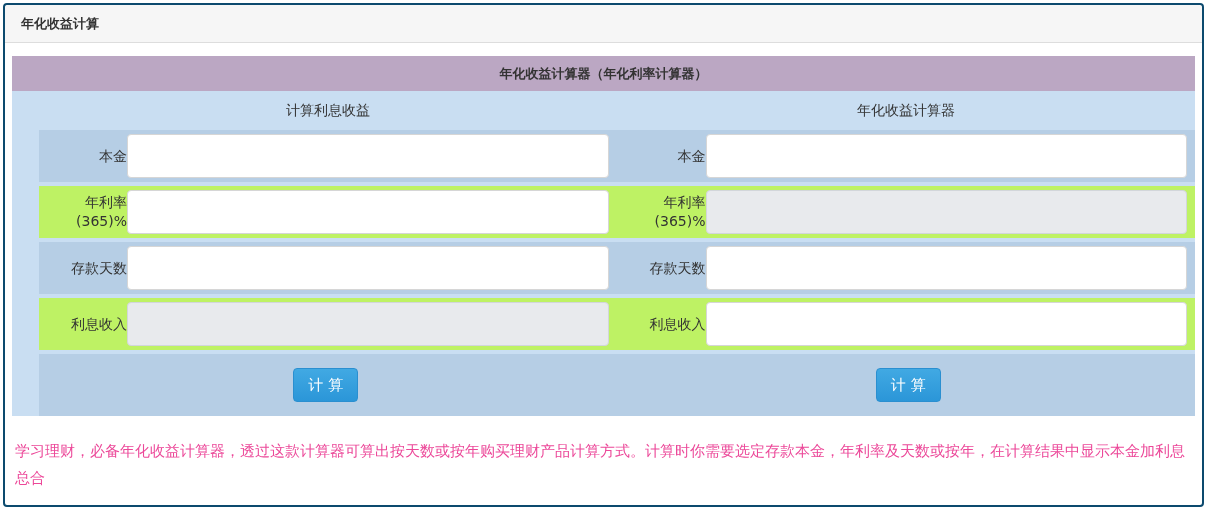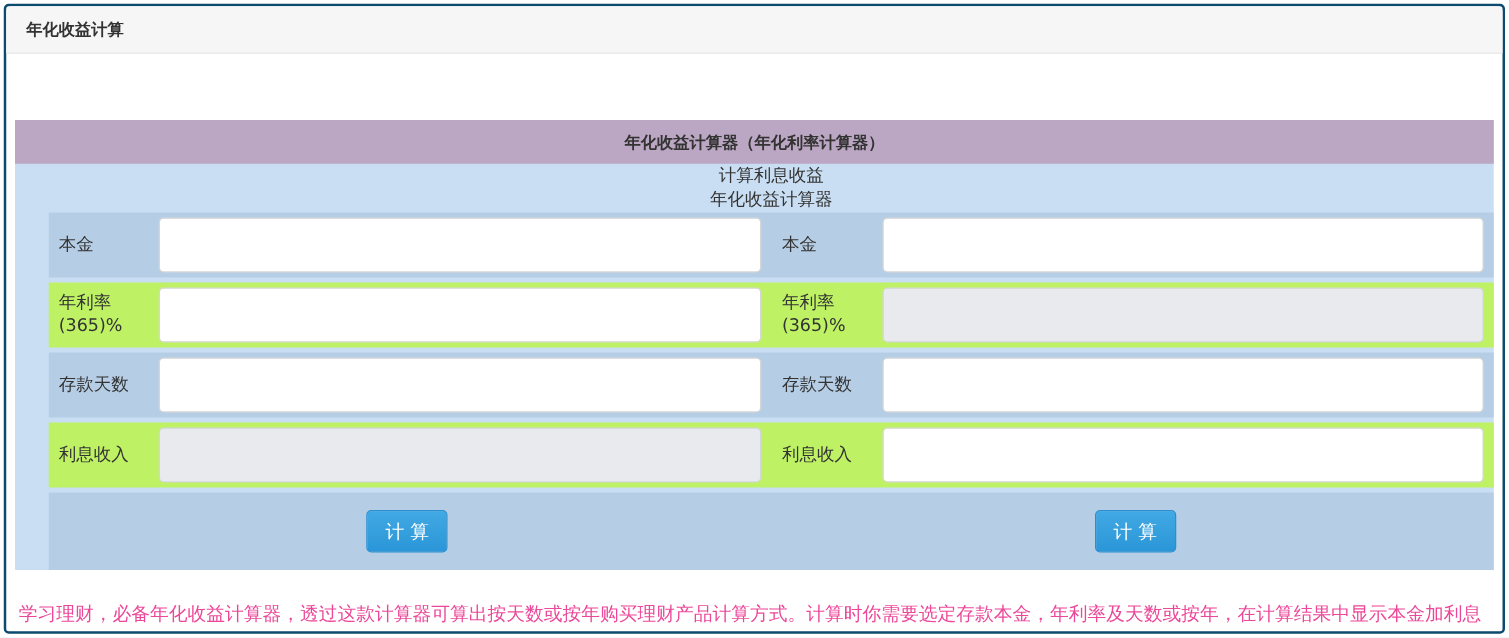--- a/index.html
+++ b/index.html
@@ -33,37 +33,35 @@
     font-size: 13px;
     font-weight: bold;
     color: #333333;
   }
   .panel-body {
     padding: 13px 7px 0 7px;
   }
   .calc {
     background: #c9def2;
     padding-bottom: 0;
-    margin-top: 40px;
   }
   .calc-title {
     height: 35px;
     background: #bba7c3;
     display: flex;
     align-items: center;
     justify-content: center;
     font-size: 13px;
     font-weight: bold;
     color: #333333;
   }
   .col-headers {
     display: flex;
     height: 39px;
     margin-left: 27px;
-    flex-direction: column;
   }
   .col-headers .half {
     flex: 1;
     display: flex;
     align-items: center;
     justify-content: center;
     font-size: 14px;
     color: #333333;
   }
   .row {
@@ -83,20 +81,21 @@
   }
   .cell .lbl {
     width: 88px;
     flex-shrink: 0;
     padding-left: 8px;
     box-sizing: border-box;
     font-size: 14px;
     color: #333333;
     line-height: 1.35;
     white-space: pre-line;
+    text-align: right;
   }
   .cell input {
     flex: 1;
     min-width: 0;
     height: 44px;
     box-sizing: border-box;
     background: #ffffff;
     border: 1px solid #d6d6d6;
     border-radius: 4px;
     padding: 0 8px;

